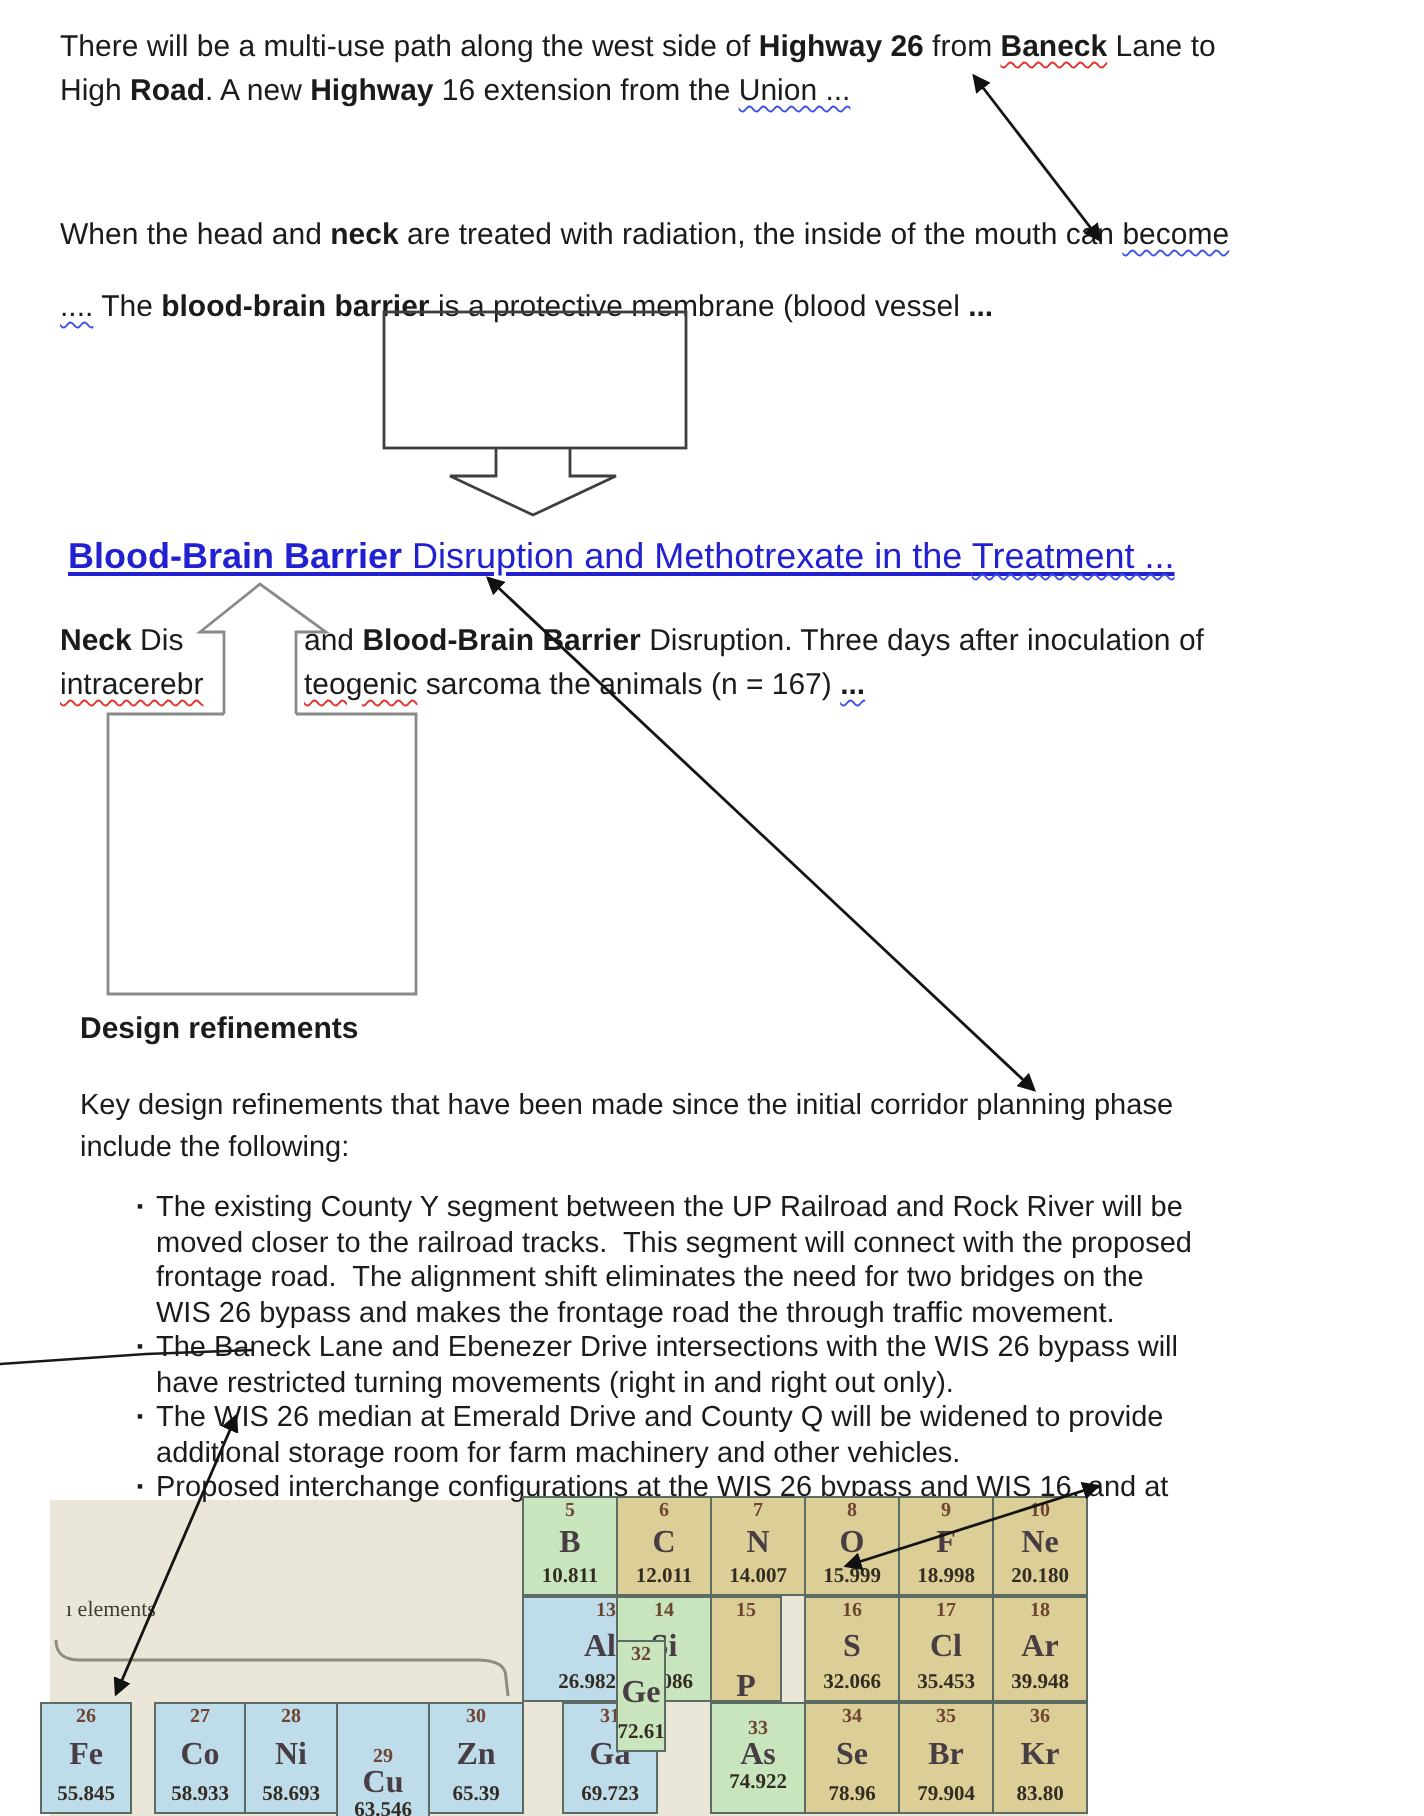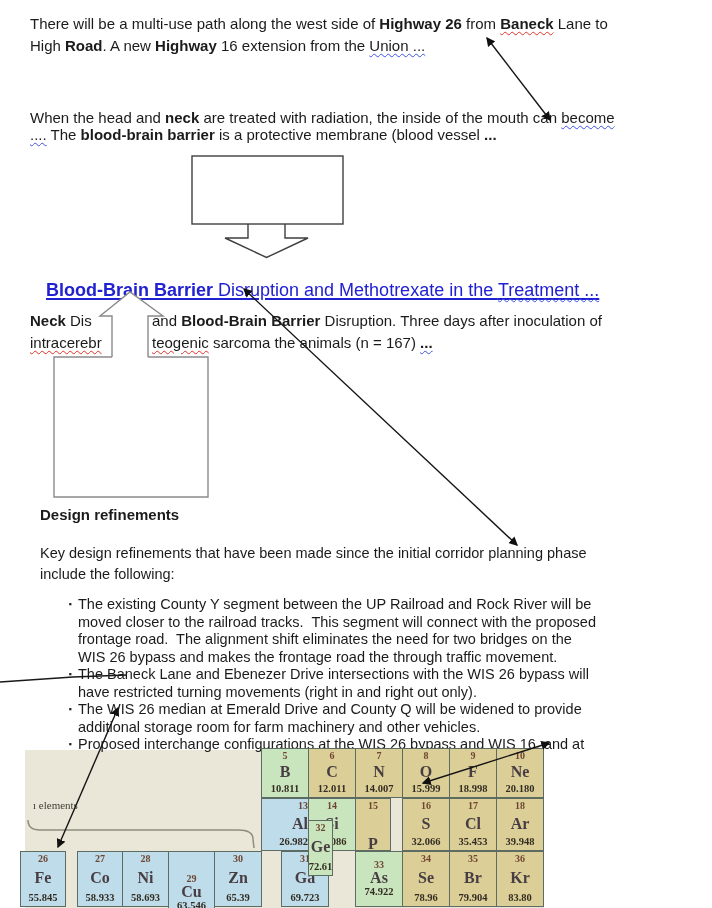--- a/index.html
+++ b/index.html
@@ -37,24 +37,24 @@
 
   <div id="paper"></div>
   <div id="scan-label">ı elements</div>
 
   <div class="tb" style="left: 30px; top: 15px; font-size: 15px;">
       <div class="ln" style="left: 0px; top: 0px;"><span class="seg">There will be a multi-use path along the west side of </span><span class="seg b">Highway 26</span><span class="seg"> from </span><span class="seg b wr">Baneck</span><span class="seg"> Lane to</span></div>
       <div class="ln" style="left: 0px; top: 22px;"><span class="seg">High </span><span class="seg b">Road</span><span class="seg">. A new </span><span class="seg b">Highway</span><span class="seg"> 16 extension from the </span><span class="seg wb">Union ...</span></div>
     </div>
     <div class="tb" style="left: 30px; top: 109px; font-size: 15px;">
       <div class="ln" style="left: 0px; top: 0px;"><span class="seg">When the head and </span><span class="seg b">neck</span><span class="seg"> are treated with radiation, the inside of the mouth can </span><span class="seg wb">become</span></div>
-      <div class="ln" style="left: 0px; top: 17px;"><span class="seg wb">....</span><span class="seg"> The </span><span class="seg b">blood-brain barrier</span><span class="seg"> is a protective membrane (blood vessel </span><span class="seg b">...</span></div>
+      <div class="ln" style="left: 0px; top: 36px;"><span class="seg wb">....</span><span class="seg"> The </span><span class="seg b">blood-brain barrier</span><span class="seg"> is a protective membrane (blood vessel </span><span class="seg b">...</span></div>
     </div>
     <div class="tb" style="left: 30px; top: 268px; font-size: 18px;">
-      <div class="ln" style="left: 16px; top: 0px; margin-top: 12px;"><span class="seg b lk u">Blood-Brain Barrier </span><span class="seg lk u">Disruption and Methotrexate in the </span><span class="seg lk u"><span class="seg wb">Treatment ...</span></span></div>
+      <div class="ln" style="left: 4px; top: 0px;"><span class="seg b lk u">Blood-Brain Barrier </span><span class="seg lk u">Disruption and Methotrexate in the </span><span class="seg lk u"><span class="seg wb">Treatment ...</span></span></div>
     </div>
     <div class="tb" style="left: 30px; top: 312px; font-size: 15px;">
       <div class="ln" style="left: 0px; top: 0px;"><span class="seg b">Neck</span><span class="seg"> Dis</span></div>
       <div class="ln" style="left: 0px; top: 22px;"><span class="seg wr">intracerebr</span></div>
     </div>
     <div class="tb" style="left: 152px; top: 312px; font-size: 15px;">
       <div class="ln" style="left: 0px; top: 0px;"><span class="seg">and </span><span class="seg b">Blood-Brain Barrier</span><span class="seg"> Disruption. Three days after inoculation of</span></div>
       <div class="ln" style="left: 0px; top: 22px;"><span class="seg wr">teogenic</span><span class="seg"> sarcoma the animals (n = 167) </span><span class="seg b wb">...</span></div>
     </div>
     <div class="tb" style="left: 40px; top: 506px; font-size: 15px;">

